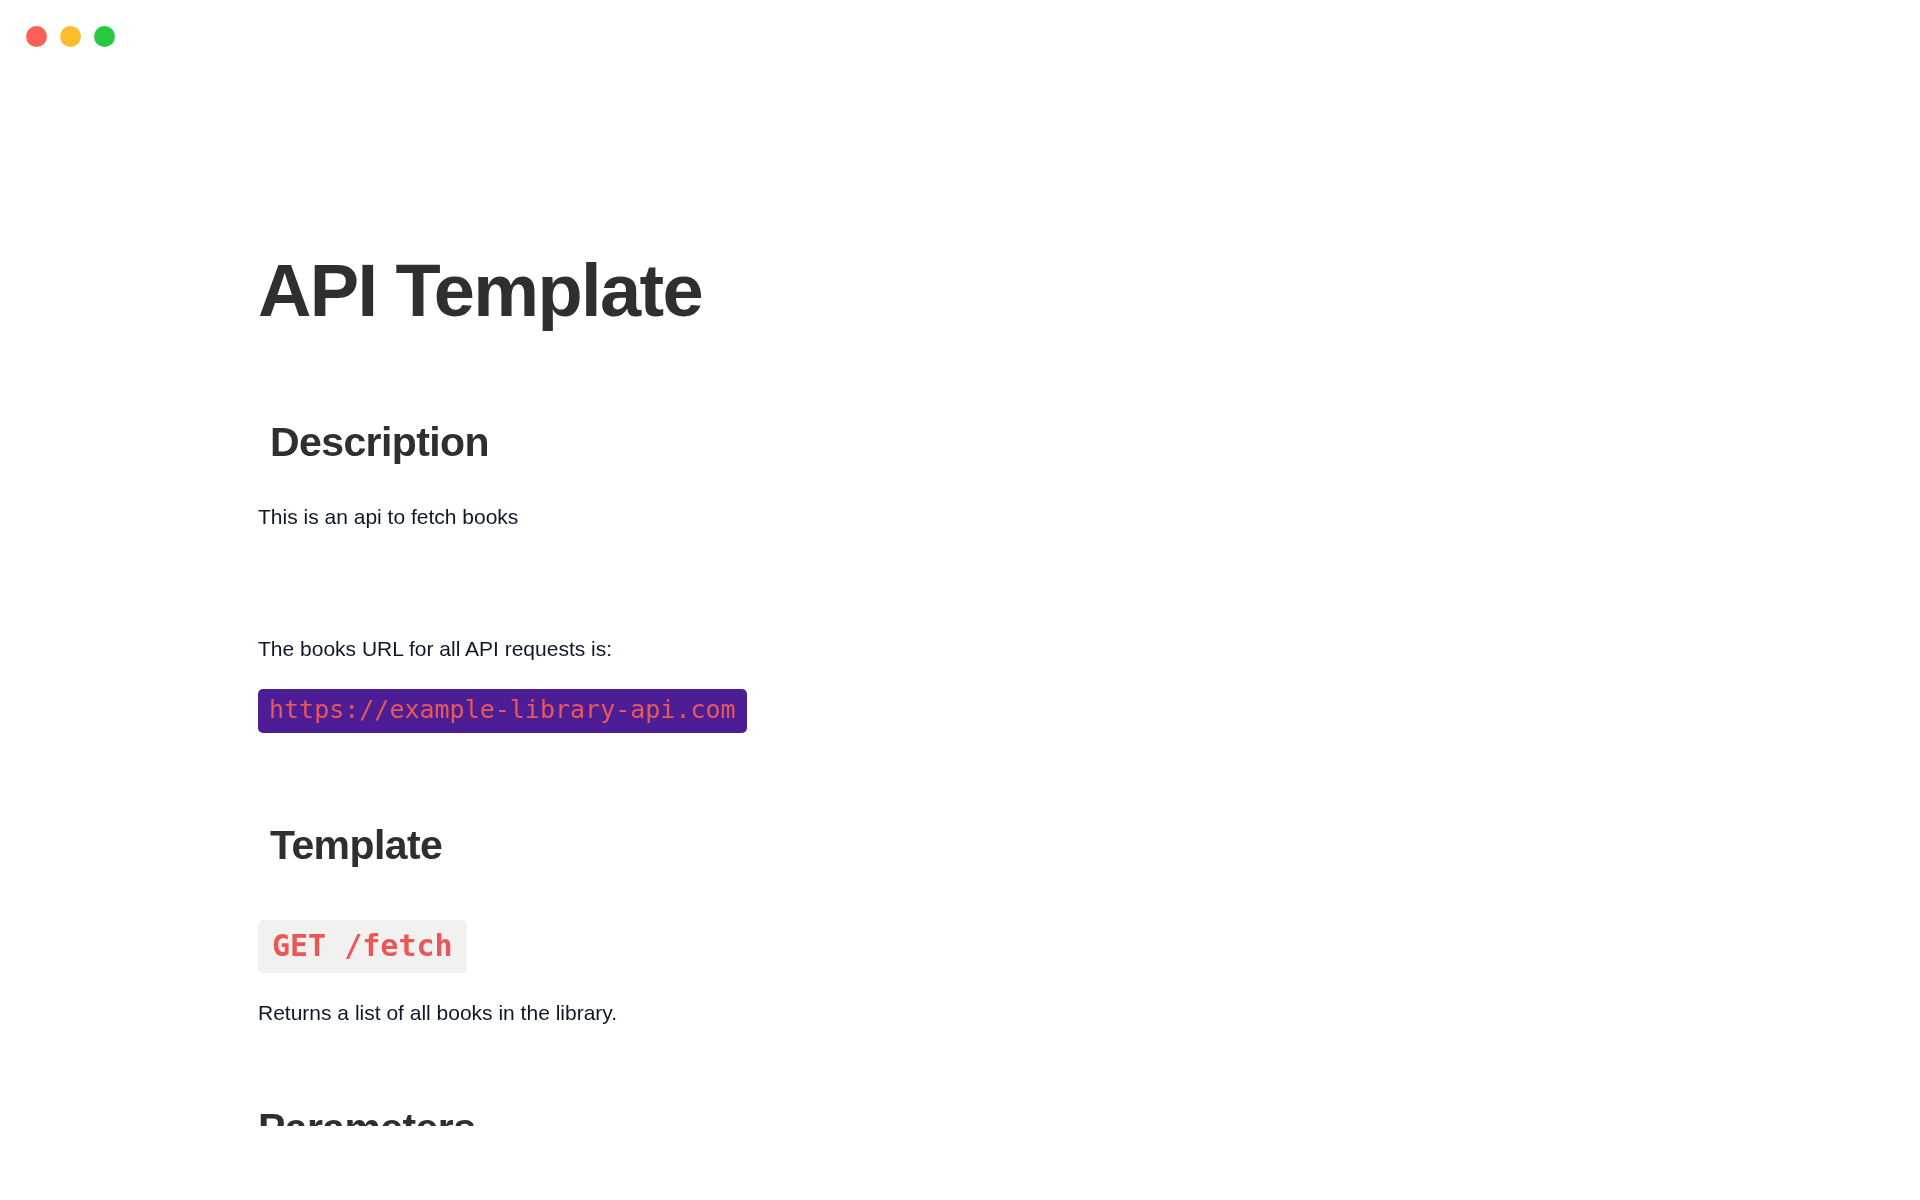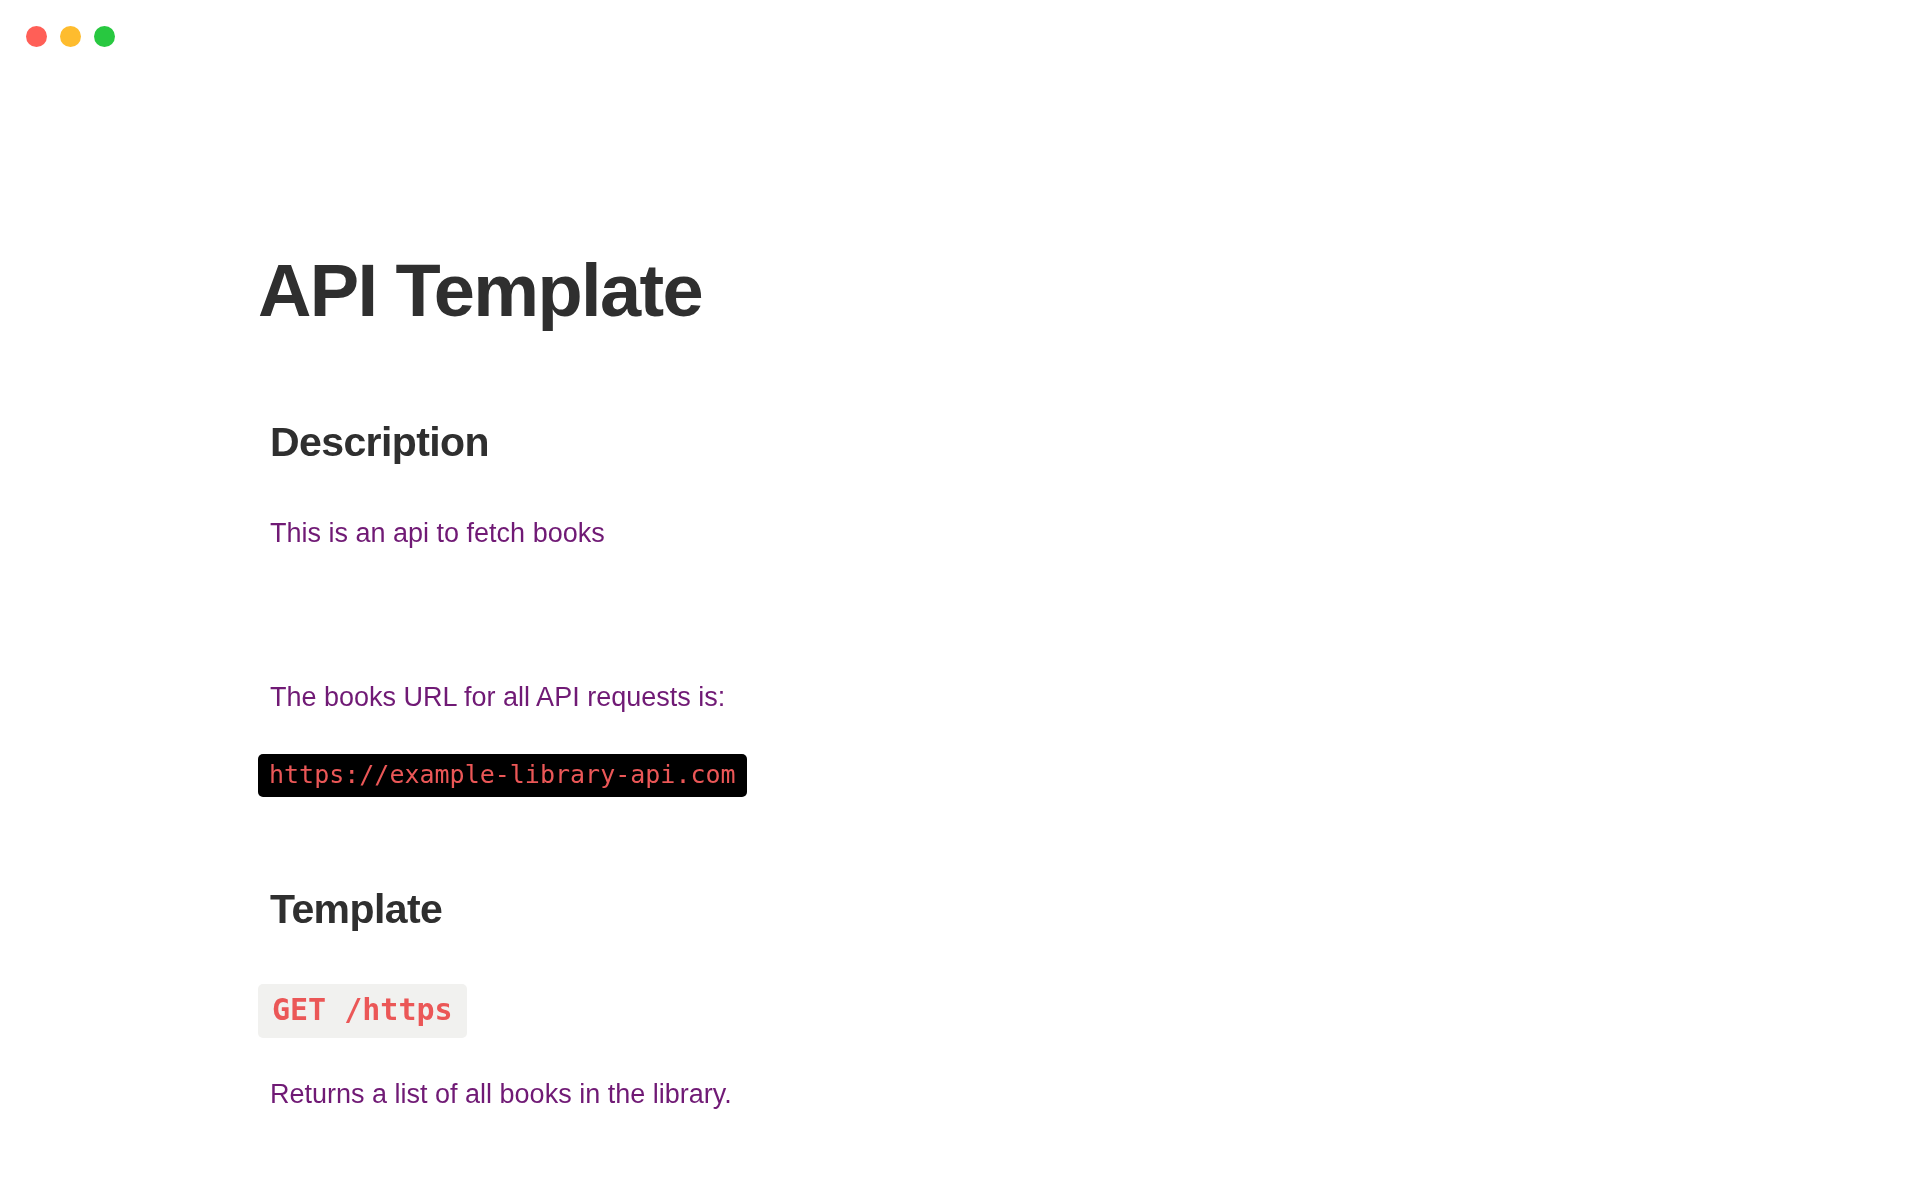--- a/index.html
+++ b/index.html
@@ -55,33 +55,33 @@
   .h2 {
     font-size: 41px;
     font-weight: 700;
     color: #2f2f2f;
     letter-spacing: -0.6px;
     margin: 12px;
     line-height: 1.1;
   }
 
   .para {
-    font-size: 27px;
-    color: #701a75;
-    margin: 12px;
+    font-size: 21px;
+    color: #0f172a;
+    margin: 0;
     line-height: 1.35;
   }
 
   .spacer-lg { height: 78px; }
   .spacer-md { height: 40px; }
   .spacer-sm { height: 26px; }
 
   .code-chip {
     display: inline-block;
-    background: #000000;
+    background: #4c1d95;
     border-radius: 5px;
     padding: 5px 11px 7px 11px;
     font-family: "DejaVu Sans Mono", monospace;
     font-size: 25px;
     color: #eb5757;
     letter-spacing: 0px;
     line-height: 1.25;
   }
 
   .endpoint-chip {
@@ -132,21 +132,21 @@
 
     <div class="spacer-sm"></div>
     <p class="para">The books URL for all API requests is:</p>
     <div class="spacer-sm"></div>
     <span class="code-chip">https://example-library-api.com</span>
 
     <div class="spacer-lg"></div>
 
     <h2 class="h2">Template</h2>
     <div class="spacer-md"></div>
-    <span class="endpoint-chip">GET /https</span>
+    <span class="endpoint-chip">GET /fetch</span>
     <div class="spacer-sm"></div>
     <p class="para">Returns a list of all books in the library.</p>
 
     <div class="spacer-lg"></div>
 
     <h2 class="cut-heading">Parameters</h2>
 
   </div>
 </div>
 

